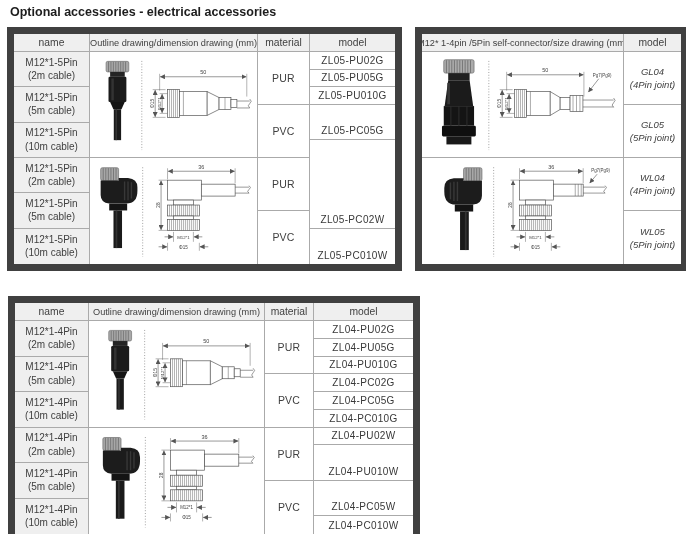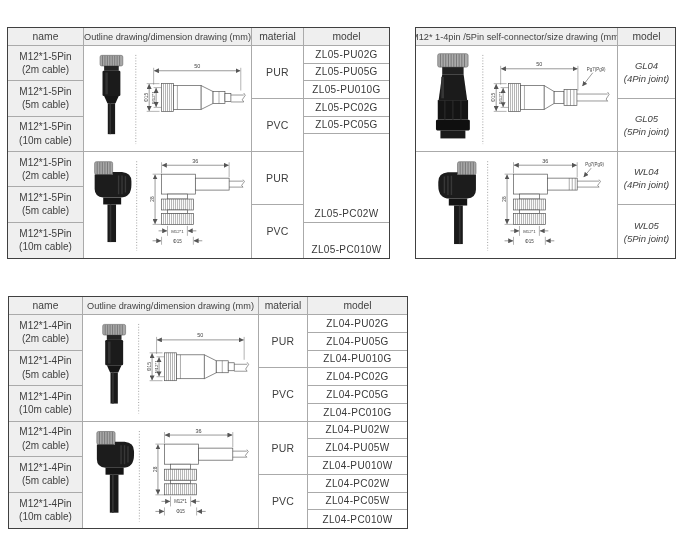--- a/index.html
+++ b/index.html
@@ -1,19 +1,19 @@
 <!DOCTYPE html>
 <html><head>
 <meta charset="utf-8">
 <style>
   html,body{margin:0;padding:0;background:#fff;}
   body{font-family:"Liberation Sans",sans-serif;}
   #page{position:relative;width:686px;height:534px;background:#fff;overflow:hidden;color:#404040;}
   .title{position:absolute;left:10px;top:5px;font-size:12.5px;font-weight:bold;color:#1d1d1d;}
-  .tbl{position:absolute;display:grid;border:1px solid #404040;background:#fff;}
+  .tbl{position:absolute;display:grid;border:7px solid #404040;background:#fff;}
   .cell{display:flex;align-items:center;justify-content:center;text-align:center;
         border-right:1px solid #aaa;border-bottom:1px solid #aaa;min-width:0;min-height:0;overflow:hidden;}
   .lc{border-right:none}.lr{border-bottom:none}
   .hd{background:#efefef;font-size:10.3px;color:#3f3f3f;}
   .hdraw{font-size:9.2px;white-space:nowrap;}
   .nm{background:#efefef;flex-direction:column;font-size:10px;line-height:13.5px;color:#3f3f3f;}
   .mat{font-size:10.5px;color:#3f3f3f;letter-spacing:.2px;}
   .mod{font-size:10px;color:#383838;letter-spacing:.35px;}
   .mod2{flex-direction:column;font-size:9.5px;line-height:13px;color:#3f3f3f;font-style:italic;}
   .dw{padding:0;background:#fff;}
@@ -58,20 +58,21 @@
    <path d="M2,19 L2,36 Q2,45 12,46 L32,46 Q45,46 45,31 L45,27 Q45,17 34,16 L23,16 L23,19 Z" fill="#1c1c1c"></path>
    <path d="M30,20V42 M34,20V42 M38,21V40" stroke="#383838" stroke-width="1.6"></path>
    <rect x="12" y="46" width="21" height="8" fill="#141414"></rect>
    <rect x="17" y="54" width="10" height="44" fill="#1a1a1a"></rect>
    <rect x="19.5" y="54" width="2" height="44" fill="#333"></rect>
   </g>
  </defs>
 </svg>
 
 <div id="page">
+  <div class="title">Optional accessories - electrical accessories</div>
 
   <div id="tblA" class="tbl">
     <div class="cell hd" style="grid-area:1/1">name</div>
     <div class="cell hd hdraw" style="grid-area:1/2">Outline drawing/dimension drawing (mm)</div>
     <div class="cell hd" style="grid-area:1/3">material</div>
     <div class="cell hd lc" style="grid-area:1/4">model</div>
 
     <div class="cell nm" style="grid-area:2/1/span 2/span 1">
       <div>M12*1-5Pin</div>
       <div>(2m cable)</div>
@@ -161,21 +162,20 @@
     </div>
 
     <div class="cell mat" style="grid-area:2/3/span 3/span 1">PUR</div>
     <div class="cell mat" style="grid-area:5/3/span 3/span 1">PVC</div>
     <div class="cell mat" style="grid-area:8/3/span 3/span 1">PUR</div>
     <div class="cell mat lr" style="grid-area:11/3/span 3/span 1">PVC</div>
 
     <div class="cell mod lc" style="grid-area:2/4">ZL05-PU02G</div>
     <div class="cell mod lc" style="grid-area:3/4">ZL05-PU05G</div>
     <div class="cell mod lc" style="grid-area:4/4">ZL05-PU010G</div>
-    <div class="cell mod lc" style="grid-area:5/4">ZL05-PC02G</div>
     <div class="cell mod lc" style="grid-area:6/4">ZL05-PC05G</div>
     <div class="cell mod lc" style="grid-area:11/4">ZL05-PC02W</div>
     <div class="cell mod lc lr" style="grid-area:13/4">ZL05-PC010W</div>
   </div>
 
   <div id="tblB" class="tbl">
     <div class="cell hd hdraw" style="grid-area:1/1">M12* 1-4pin /5Pin self-connector/size drawing (mm)</div>
     <div class="cell hd lc" style="grid-area:1/2">model</div>
 
     <div class="cell dw" style="grid-area:2/1/span 2/span 1">
@@ -363,19 +363,17 @@
     <div class="cell mat" style="grid-area:8/3/span 3/span 1">PUR</div>
     <div class="cell mat lr" style="grid-area:11/3/span 3/span 1">PVC</div>
 
     <div class="cell mod lc" style="grid-area:2/4">ZL04-PU02G</div>
     <div class="cell mod lc" style="grid-area:3/4">ZL04-PU05G</div>
     <div class="cell mod lc" style="grid-area:4/4">ZL04-PU010G</div>
     <div class="cell mod lc" style="grid-area:5/4">ZL04-PC02G</div>
     <div class="cell mod lc" style="grid-area:6/4">ZL04-PC05G</div>
     <div class="cell mod lc" style="grid-area:7/4">ZL04-PC010G</div>
     <div class="cell mod lc" style="grid-area:8/4">ZL04-PU02W</div>
-    <div class="cell mod lc" style="grid-area:9/4">ZL04-PU05W</div>
     <div class="cell mod lc" style="grid-area:10/4">ZL04-PU010W</div>
-    <div class="cell mod lc" style="grid-area:11/4">ZL04-PC02W</div>
     <div class="cell mod lc" style="grid-area:12/4">ZL04-PC05W</div>
     <div class="cell mod lc lr" style="grid-area:13/4">ZL04-PC010W</div>
   </div>
 </div>
 
 </body></html>

